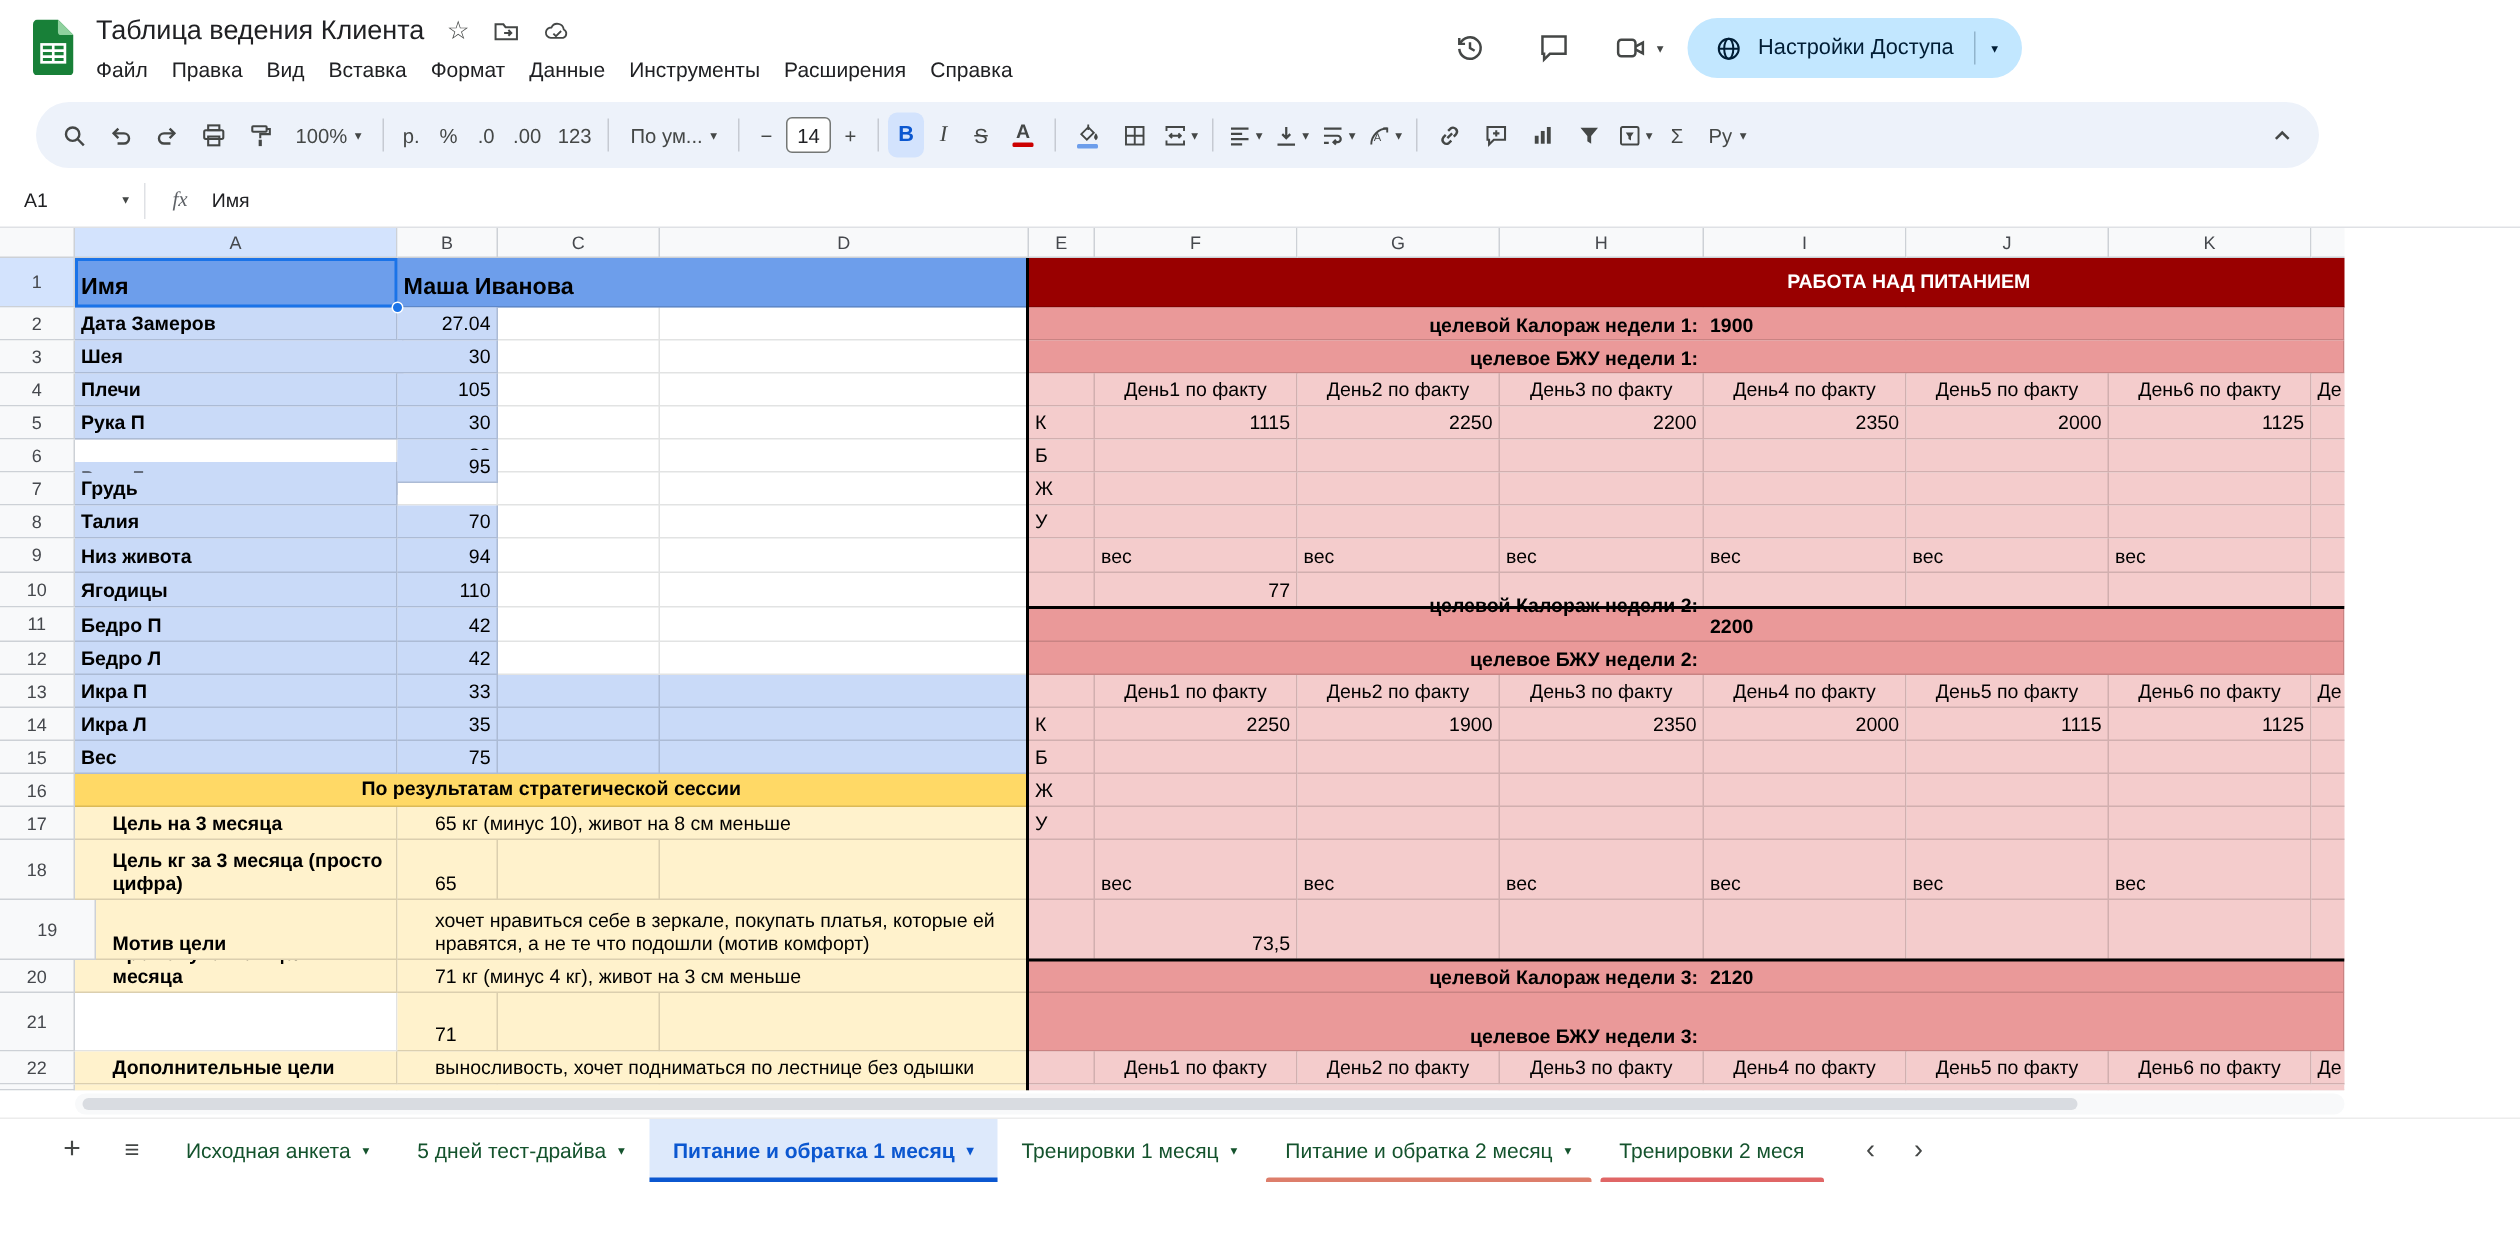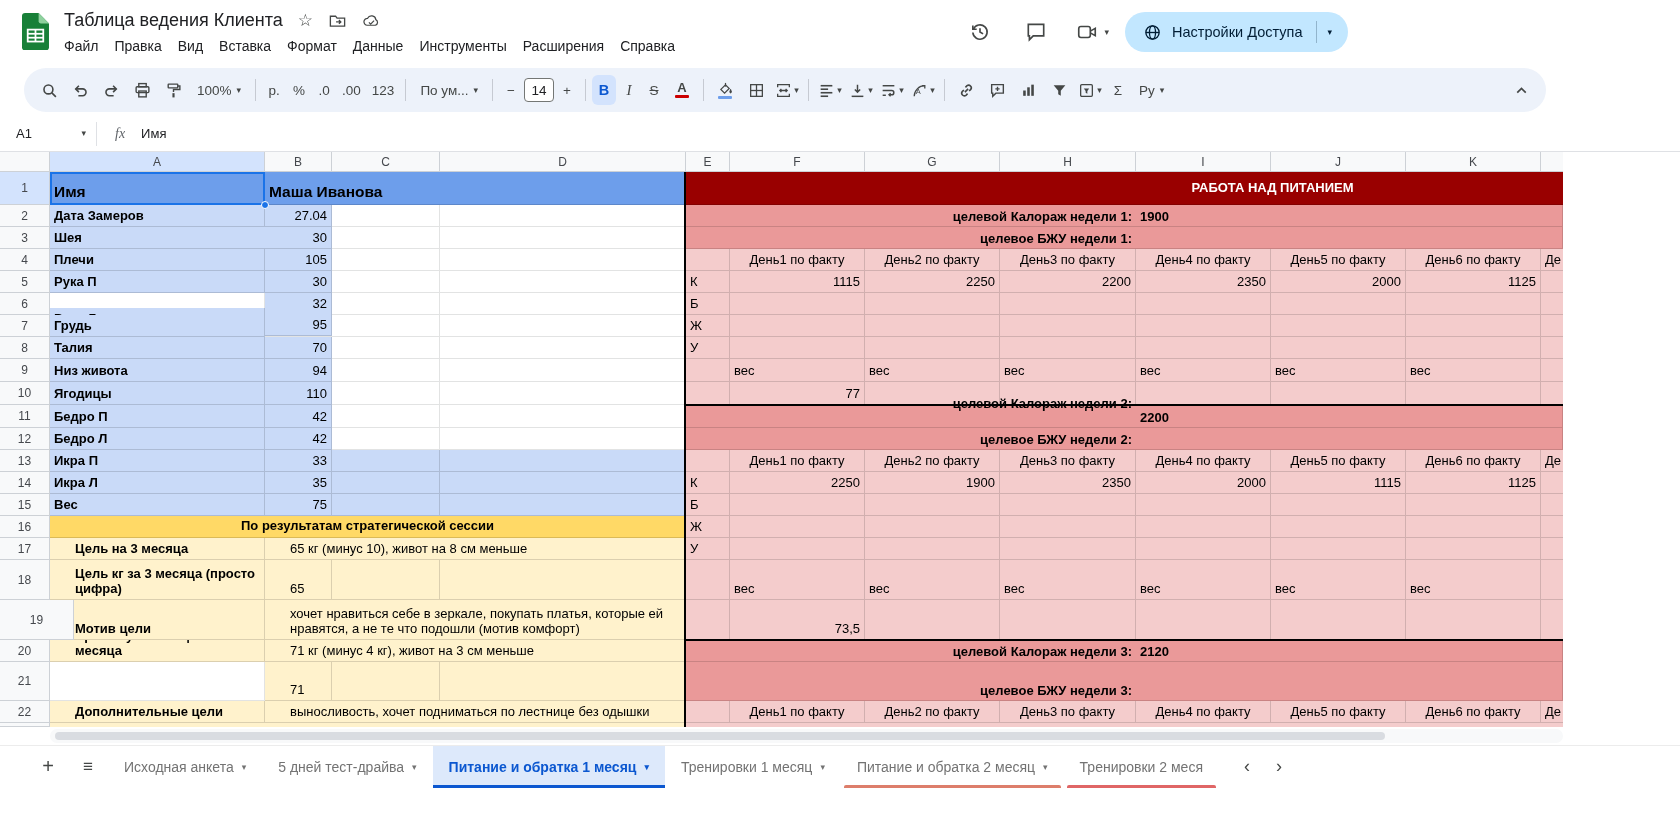--- a/index.html
+++ b/index.html
@@ -76,21 +76,21 @@
   .sel-handle { position:absolute; width:8px; height:8px; border-radius:50%; background:var(--selection); border:1.5px solid #fff; cursor:crosshair; }
   .hd { position:absolute; background:#f8f9fa; color:#45484d; font-size:12px; display:flex; align-items:center; justify-content:center; border-right:1px solid #cdd1d6; border-bottom:1px solid #cdd1d6; cursor:pointer; }
   .hd.sel { background:var(--header-sel); }
 
   
   .hscroll { position:absolute; top:729px; left:50px; width:1513px; height:14px; background:#f8f9fa; border-radius:7px; }
   .hthumb { position:absolute; left:5px; top:3px; width:1330px; height:8px; background:#d9dce1; border-radius:4px; cursor:grab; }
   .tabbar { position:absolute; top:745px; left:0; width:1680px; height:42px; background:#fff; display:flex; align-items:center; padding-left:28px; border-top:1px solid #ececec; box-sizing:border-box; }
   .tbtn { width:40px; height:40px; border:none; background:none; font-size:20px; color:#444746; display:flex; align-items:center; justify-content:center; cursor:pointer; font-family:inherit; }
   #tabs { display:flex; height:42px; overflow:hidden; max-width:1330px; }
-  .tab { position:relative; display:flex; align-items:center; gap:8px; padding:0 16px; height:42px; font-size:14px; color:#737373; cursor:pointer; white-space:nowrap; flex:none; }
+  .tab { position:relative; display:flex; align-items:center; gap:8px; padding:0 16px; height:42px; font-size:14px; color:#14532d; cursor:pointer; white-space:nowrap; flex:none; }
   .tab.active { background:#dde9fb; color:var(--accent); font-weight:700; }
   .tab.active::after { content:""; position:absolute; left:0; right:0; bottom:0; height:3px; background:var(--accent); }
   .tcaret { font-size:9px; }
   .tstrip { position:absolute; left:3px; right:3px; bottom:0; height:3px; border-radius:2px 2px 0 0; }
   .tabnav { margin-left:14px; display:flex; gap:4px; color:#5f6368; }
   .tabnav .tbtn { width:28px; font-size:18px; }
 </style>
 </head>
 <body>
 
@@ -387,21 +387,21 @@
       <div class="cell c-lblue ar" style="position: absolute; left: 265px; top: 53px; width: 67px; height: 22px;">27.04</div>
       <div class="cell c-lblue b" style="position: absolute; left: 50px; top: 75px; width: 219px; height: 22px;">Шея</div>
       <div class="cell c-lblue ar" style="position: absolute; left: 265px; top: 75px; width: 67px; height: 22px;">30</div>
       <div class="cell c-lblue b" style="position: absolute; left: 50px; top: 97px; width: 215px; height: 22px;">Плечи</div>
       <div class="cell c-lblue ar" style="position: absolute; left: 265px; top: 97px; width: 67px; height: 22px;">105</div>
       <div class="cell c-lblue b" style="position: absolute; left: 50px; top: 119px; width: 215px; height: 22px;">Рука П</div>
       <div class="cell c-lblue ar" style="position: absolute; left: 265px; top: 119px; width: 67px; height: 22px;">30</div>
       <div class="cell c-lblue b" style="position: absolute; left: 50px; top: 141px; width: 215px; height: 22px; margin-top: 15px;">Рука Л</div>
       <div class="cell c-lblue ar" style="position: absolute; left: 265px; top: 141px; width: 67px; height: 22px;">32</div>
       <div class="cell c-lblue b" style="position: absolute; left: 50px; top: 163px; width: 215px; height: 22px;">Грудь</div>
-      <div class="cell c-lblue ar" style="position: absolute; left: 265px; top: 148px; width: 67px; height: 22px; margin-top: 14px;">95</div>
+      <div class="cell c-lblue ar" style="position: absolute; left: 265px; top: 148px; width: 67px; height: 22px;">95</div>
       <div class="cell c-lblue b" style="position: absolute; left: 50px; top: 185px; width: 215px; height: 22px;">Талия</div>
       <div class="cell c-lblue ar" style="position: absolute; left: 265px; top: 185px; width: 67px; height: 22px;">70</div>
       <div class="cell c-lblue b" style="position: absolute; left: 50px; top: 207px; width: 215px; height: 23px;">Низ живота</div>
       <div class="cell c-lblue ar" style="position: absolute; left: 265px; top: 207px; width: 67px; height: 23px;">94</div>
       <div class="cell c-lblue b" style="position: absolute; left: 50px; top: 230px; width: 215px; height: 23px;">Ягодицы</div>
       <div class="cell c-lblue ar" style="position: absolute; left: 265px; top: 230px; width: 67px; height: 23px;">110</div>
       <div class="cell c-lblue b" style="position: absolute; left: 50px; top: 253px; width: 215px; height: 23px;">Бедро П</div>
       <div class="cell c-lblue ar" style="position: absolute; left: 265px; top: 253px; width: 67px; height: 23px;">42</div>
       <div class="cell c-lblue b" style="position: absolute; left: 50px; top: 276px; width: 215px; height: 22px;">Бедро Л</div>
       <div class="cell c-lblue ar" style="position: absolute; left: 265px; top: 276px; width: 67px; height: 22px;">42</div>
@@ -600,21 +600,21 @@
       <div class="hd" style="position: absolute; left: 0px; top: 207px; width: 50px; height: 23px;">9</div>
       <div class="hd" style="position: absolute; left: 0px; top: 230px; width: 50px; height: 23px;">10</div>
       <div class="hd" style="position: absolute; left: 0px; top: 253px; width: 50px; height: 23px;">11</div>
       <div class="hd" style="position: absolute; left: 0px; top: 276px; width: 50px; height: 22px;">12</div>
       <div class="hd" style="position: absolute; left: 0px; top: 298px; width: 50px; height: 22px;">13</div>
       <div class="hd" style="position: absolute; left: 0px; top: 320px; width: 50px; height: 22px;">14</div>
       <div class="hd" style="position: absolute; left: 0px; top: 342px; width: 50px; height: 22px;">15</div>
       <div class="hd" style="position: absolute; left: 0px; top: 364px; width: 50px; height: 22px;">16</div>
       <div class="hd" style="position: absolute; left: 0px; top: 386px; width: 50px; height: 22px;">17</div>
       <div class="hd" style="position: absolute; left: 0px; top: 408px; width: 50px; height: 40px;">18</div>
-      <div class="hd" style="position: absolute; left: 0px; top: 448px; width: 74px; height: 40px;">19</div>
+      <div class="hd" style="position: absolute; left: 0px; top: 448px; width: 64px; height: 40px;">19</div>
       <div class="hd" style="position: absolute; left: 0px; top: 488px; width: 50px; height: 22px;">20</div>
       <div class="hd" style="position: absolute; left: 0px; top: 510px; width: 50px; height: 39px;">21</div>
       <div class="hd" style="position: absolute; left: 0px; top: 549px; width: 50px; height: 22px;">22</div>
       <div class="hd" style="position: absolute; left: 0px; top: 571px; width: 50px; height: 4px;"></div>
     </div>
 
   <div class="hscroll">
     <div class="hthumb"></div>
   </div>
 

